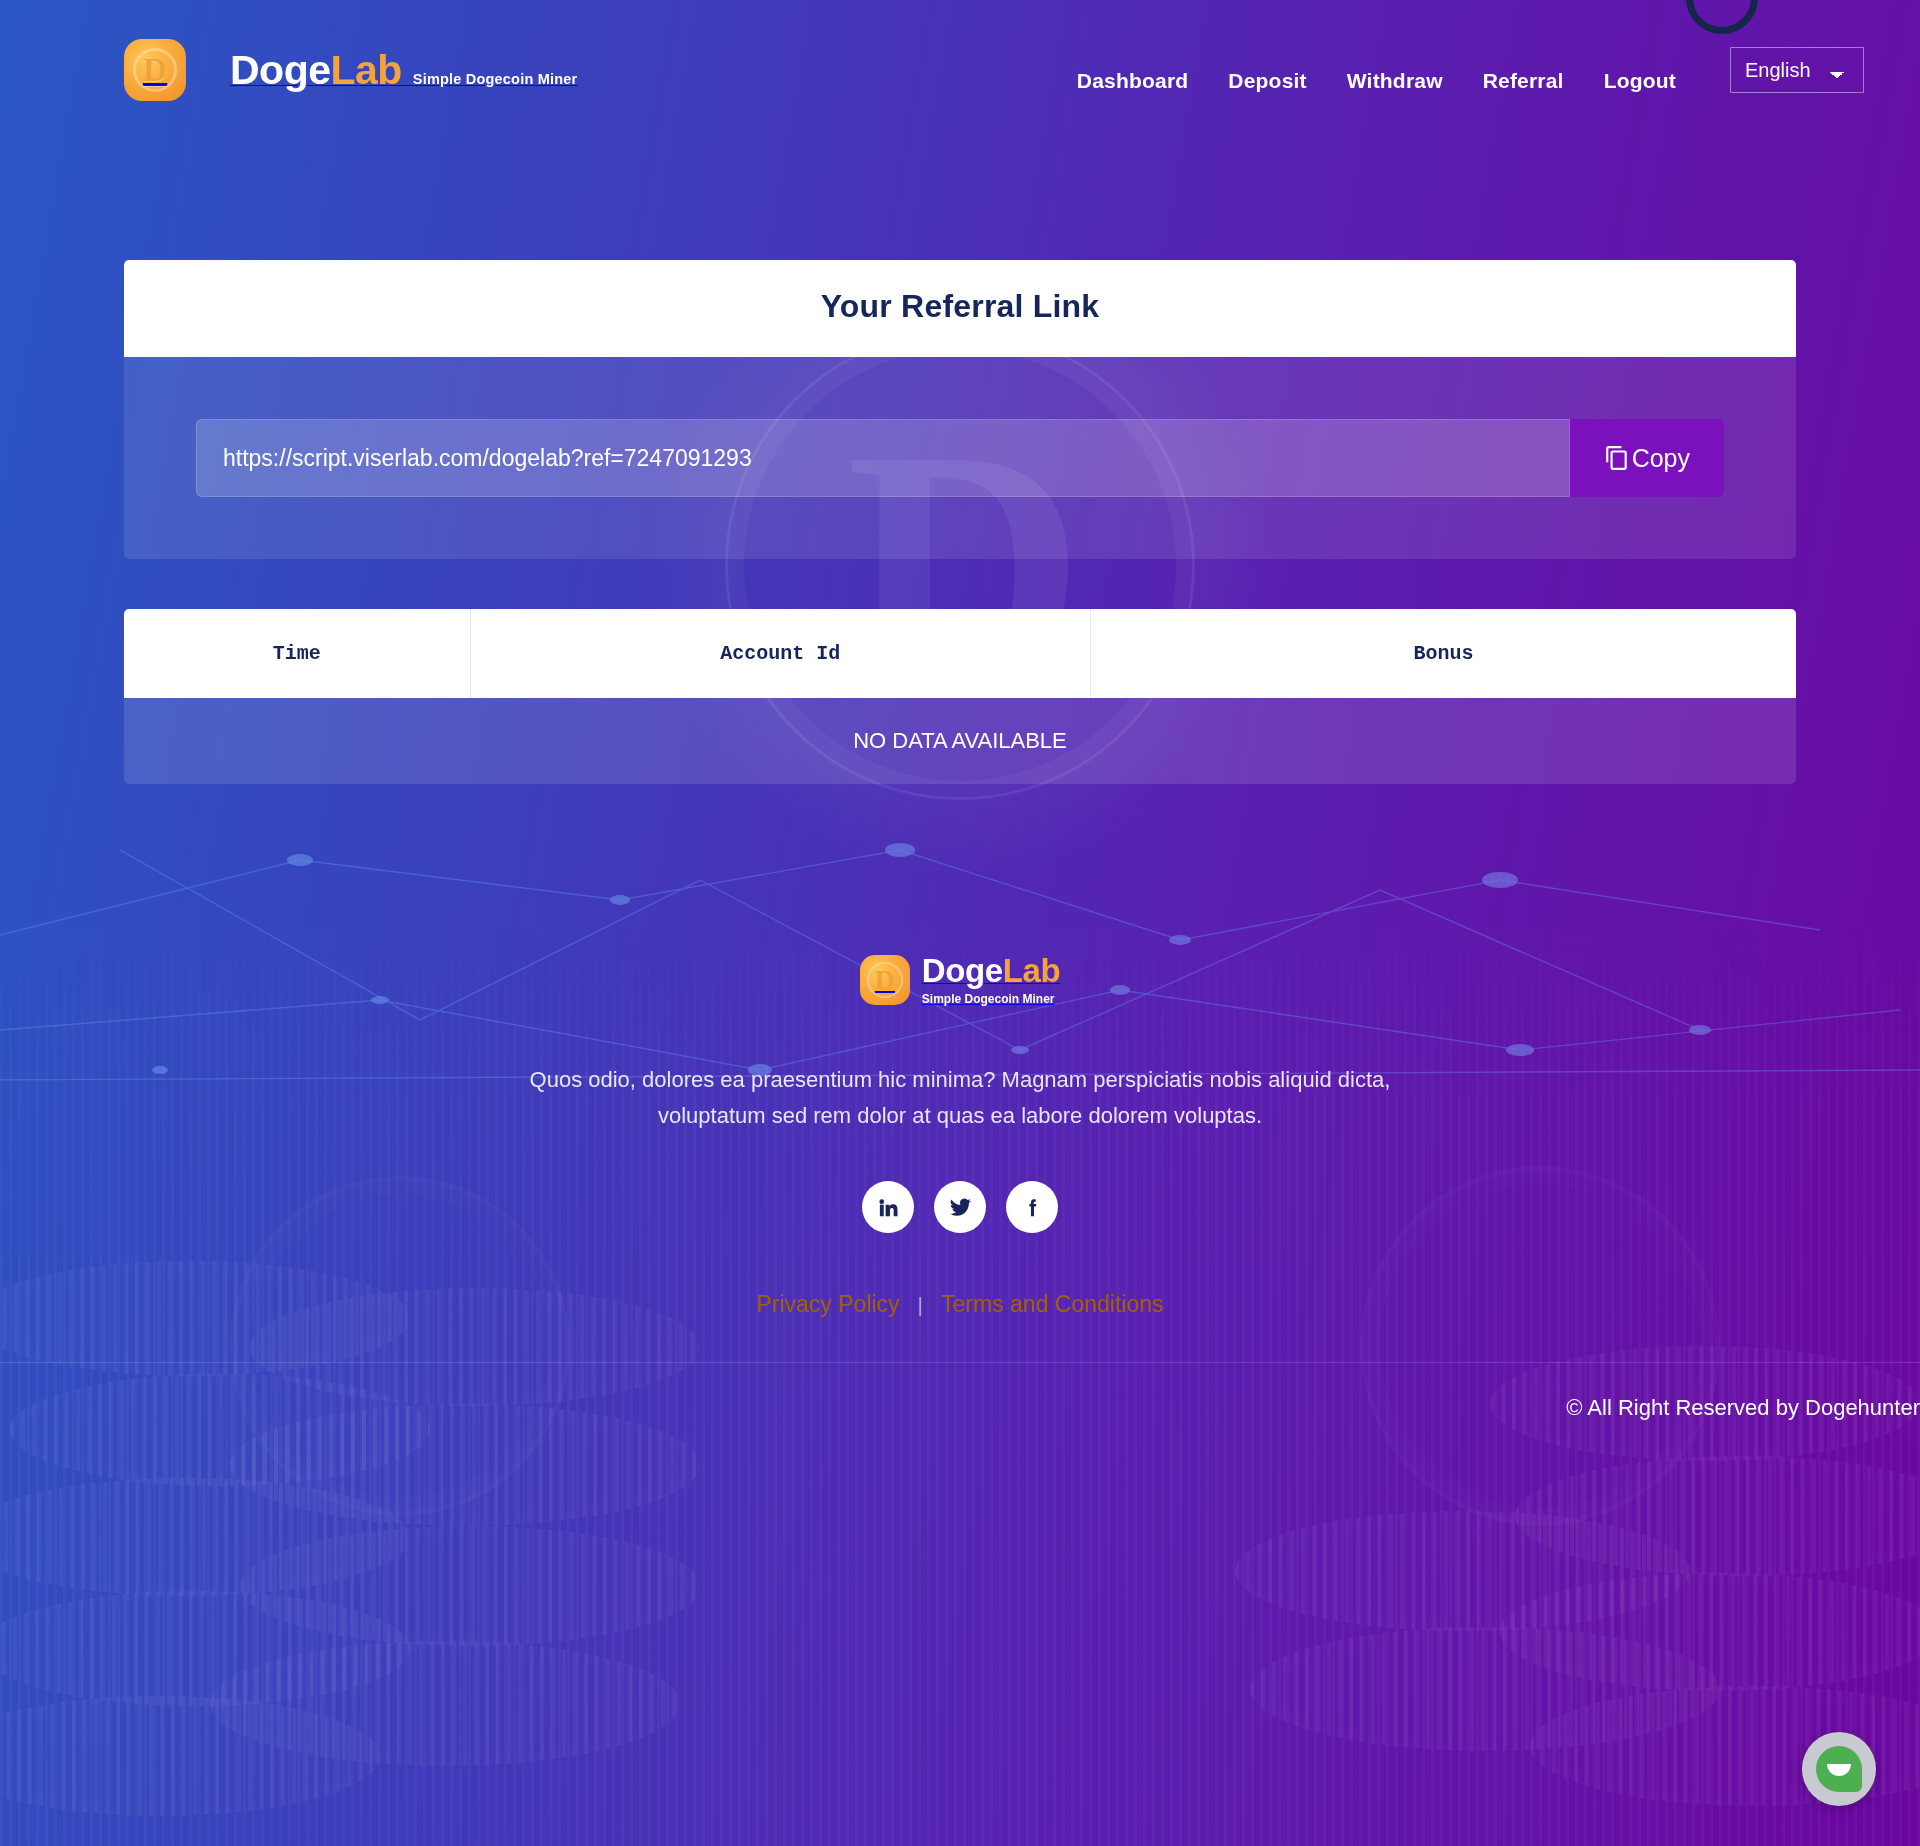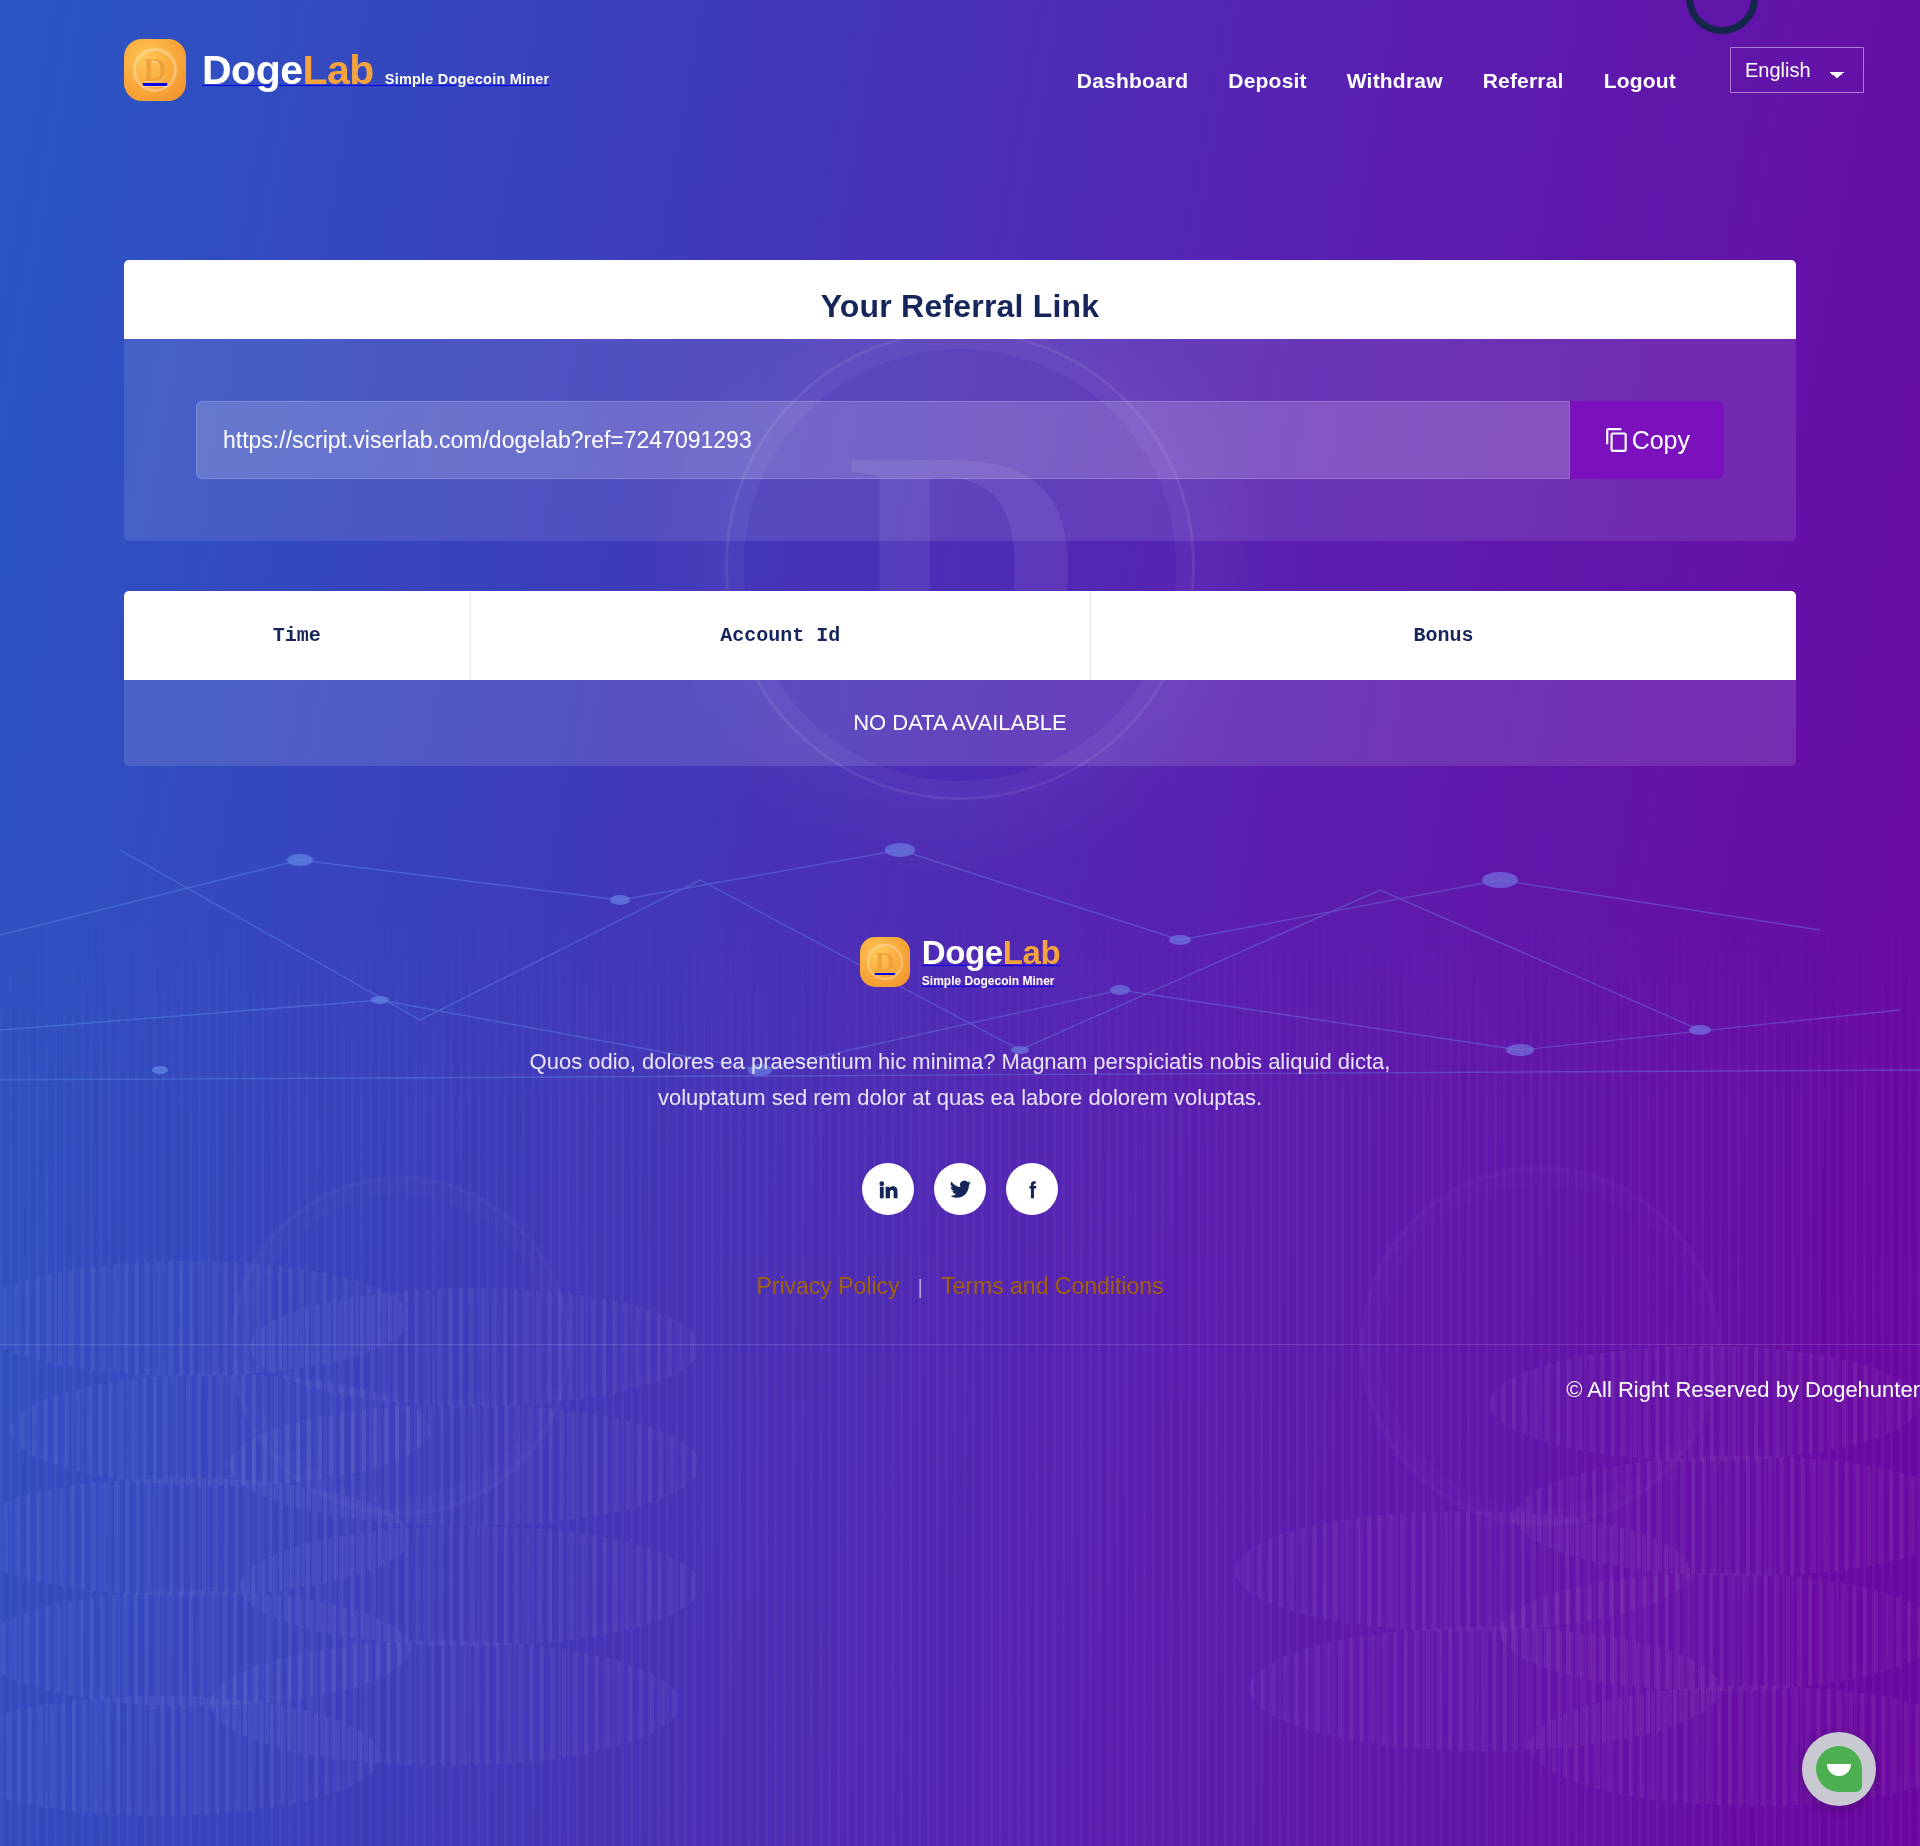--- a/index.html
+++ b/index.html
@@ -54,21 +54,21 @@
     width:62px; height:62px; border-radius:18px;
     background: radial-gradient(circle at 36% 32%, #ffc958 0%, #f9ab3c 45%, #ef8f2b 100%);
     display:flex; align-items:center; justify-content:center;
     font-family:"Liberation Serif", serif; font-size:34px; font-weight:bold; color:#f0a33a;
     text-shadow:0 1px 0 rgba(255,255,255,.45);
   }
   .brand-mark .hex::before {
     content:""; position:absolute; inset:9px; border-radius:50%;
     border:3px solid rgba(255,255,255,.30);
   }
-  .brand-text { line-height:1; }
+  .brand-text { line-height:1;margin-left:28px; }
   .brand-title { font-size:41px; font-weight:bold; letter-spacing:-.5px; }
   .brand-title .a { color:#ffffff; }
   .brand-title .b { color:#f5a33c; }
   .brand-sub { margin-top:7px; font-size:14.5px; font-weight:bold; color:#ffffff; letter-spacing:.2px; }
 
   nav.mainnav { display:flex; align-items:flex-end; gap:40px; }
   nav.mainnav a {
     color:#ffffff; text-decoration:none; font-size:21px; font-weight:bold; letter-spacing:.2px;
   }
   .lang-select {
@@ -90,21 +90,21 @@
     position:absolute; left:1686px; top:-38px; width:72px; height:72px;
     border-radius:50%; border:7px solid #14264a; z-index:6;
   }
 
   
   main { position:relative; z-index:4; }
   .wrap { width:1672px; margin:0 auto; }
 
   .card { border-radius:5px; overflow:hidden; margin-top:120px; }
   .card-head {
-    background:#ffffff; text-align:center; padding:28px 0 14px;
+    background:#ffffff; text-align:center; padding:28px 0 32px;
   }
   .card-head h2 {
     color:#16255a; font-size:32px; font-weight:bold; letter-spacing:.2px;
   }
   .card-body {
     background:rgba(255,255,255,.10);
     padding:62px 72px; display:flex; align-items:stretch;
   }
   .link-input {
     flex:1; background:rgba(255,255,255,.17); border:1px solid rgba(255,255,255,.16);

